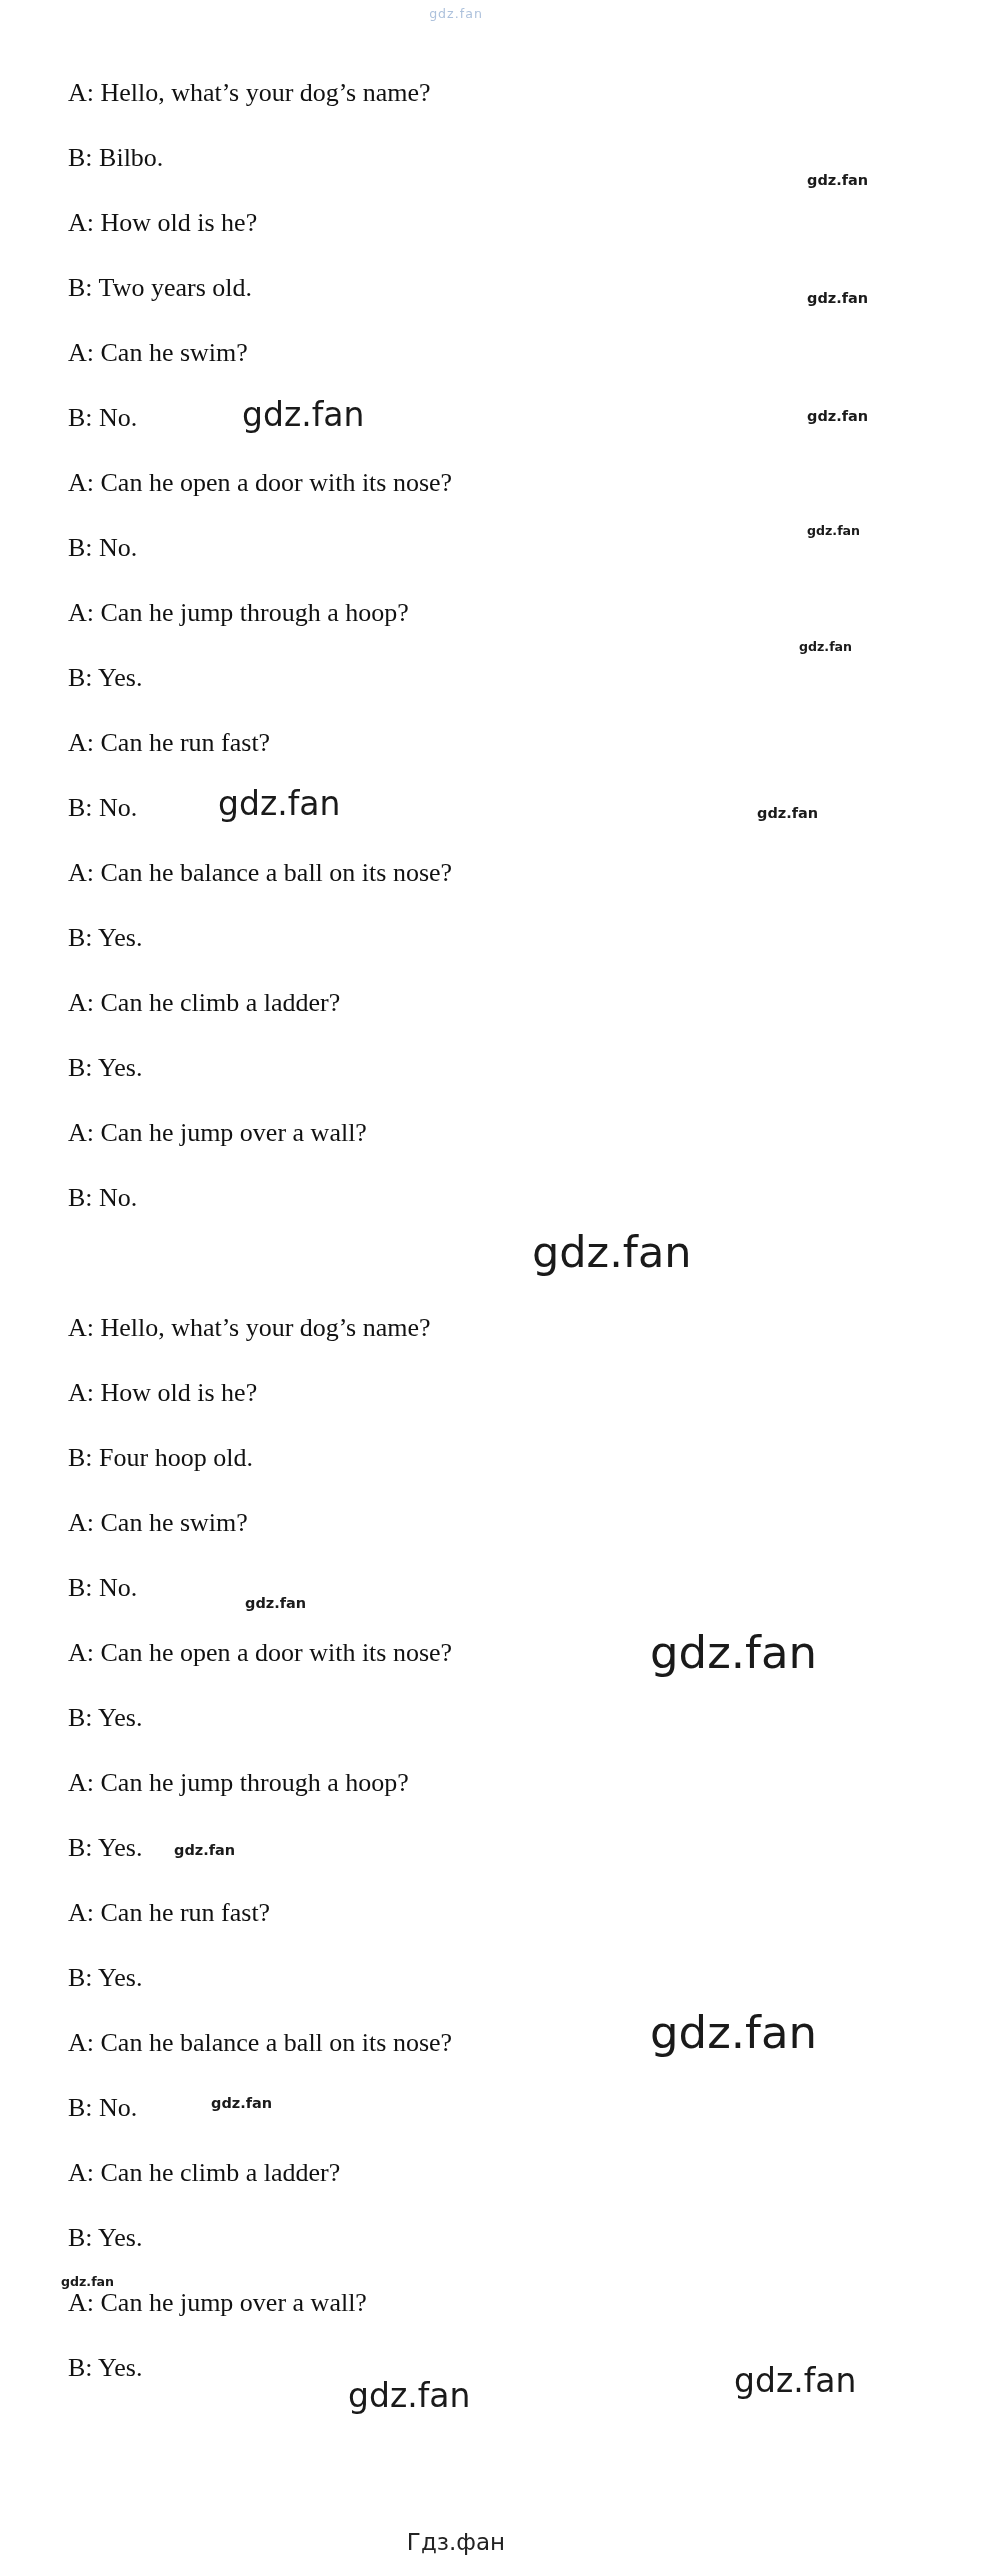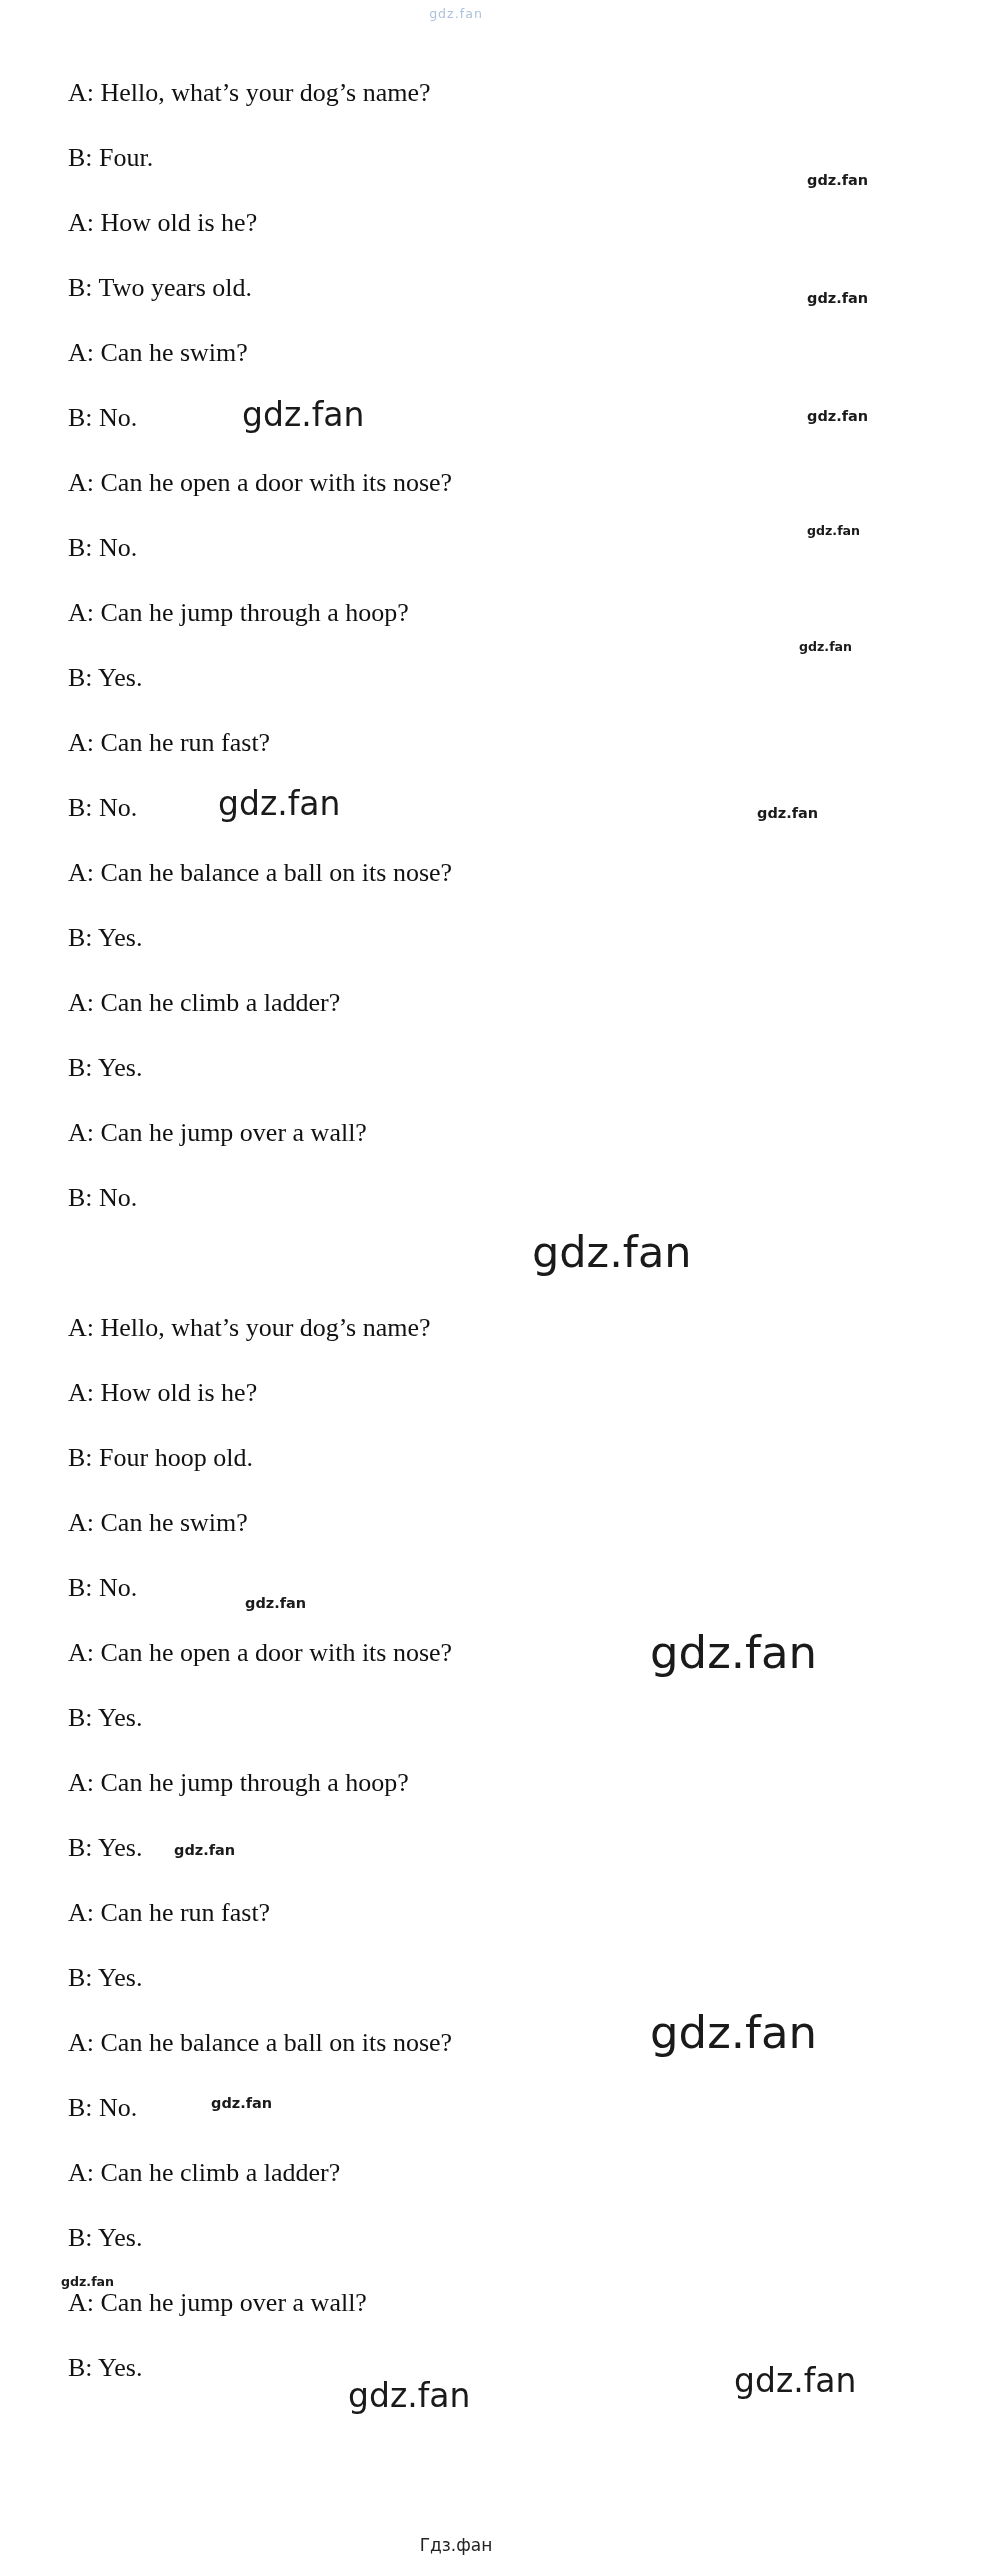--- a/index.html
+++ b/index.html
@@ -37,21 +37,21 @@
   }
 
   
   .footer-mark {
     position: absolute;
     bottom: 21px;
     left: 0;
     width: 100%;
     text-align: center;
     font-family: "DejaVu Sans", sans-serif;
-    font-size: 17px;
+    font-size: 23px;
     color: #222222;
     margin-top: 15px;
   }
 
   .dialogue {
     position: absolute;
     left: 68px;
     width: 871px;
   }
 
@@ -82,21 +82,21 @@
 </style>
 </head>
 <body>
 
 <div class="page">
 
   <div class="top-mark">gdz.fan</div>
 
   <div class="dialogue" id="dialogue-one">
       <div class="line">A: Hello, what’s your dog’s name?</div>
-      <div class="line">B: Four.</div>
+      <div class="line">B: Bilbo.</div>
       <div class="line">A: How old is he?</div>
       <div class="line">B: Two years old.</div>
       <div class="line">A: Can he swim?</div>
       <div class="line">B: No.</div>
       <div class="line">A: Can he open a door with its nose?</div>
       <div class="line">B: No.</div>
       <div class="line">A: Can he jump through a hoop?</div>
       <div class="line">B: Yes.</div>
       <div class="line">A: Can he run fast?</div>
       <div class="line">B: No.</div>

